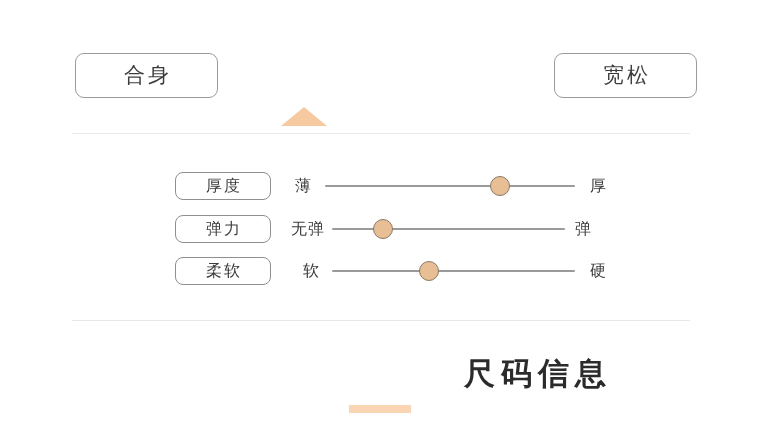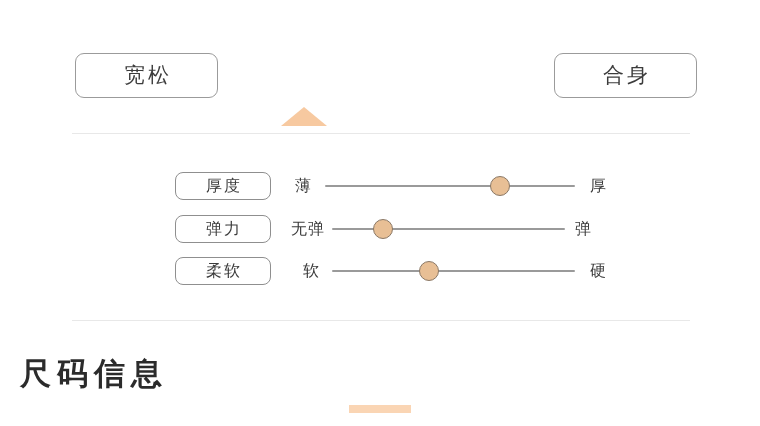--- a/index.html
+++ b/index.html
@@ -148,21 +148,21 @@
     border: 1.4px solid #8a7866;
     cursor: pointer;
   }
 
   
   .section-heading {
     position: absolute;
     left: 0;
     top: 356px;
     width: 612px;
-    text-align: left;
+    text-align: right;
     font-size: 31px;
     font-weight: bold;
     color: #2b2b2b;
     letter-spacing: 6px;
     line-height: 1.1;
     padding-left: 20px;
   }
 
   .heading-underline {
     position: absolute;
@@ -172,22 +172,22 @@
     height: 8px;
     background: #fad5b4;
   }
 </style>
 </head>
 <body>
 
 <div id="root">
 
   <div class="fit-row">
+    <div class="fit-btn">合身</div>
     <div class="fit-btn">宽松</div>
-    <div class="fit-btn">合身</div>
   </div>
 
   <div class="marker-triangle" style="border-bottom-color: rgb(247, 201, 160);"></div>
 
   <div class="divider top"></div>
 
   <div class="slider-panel">
 
     <div class="slider-row r1">
       <div class="attr-pill">弹力</div>

